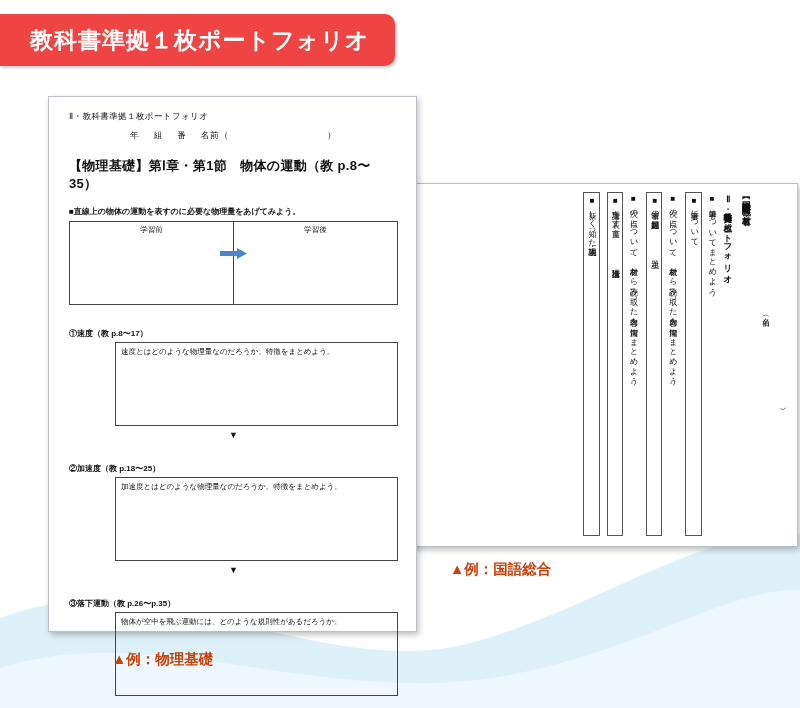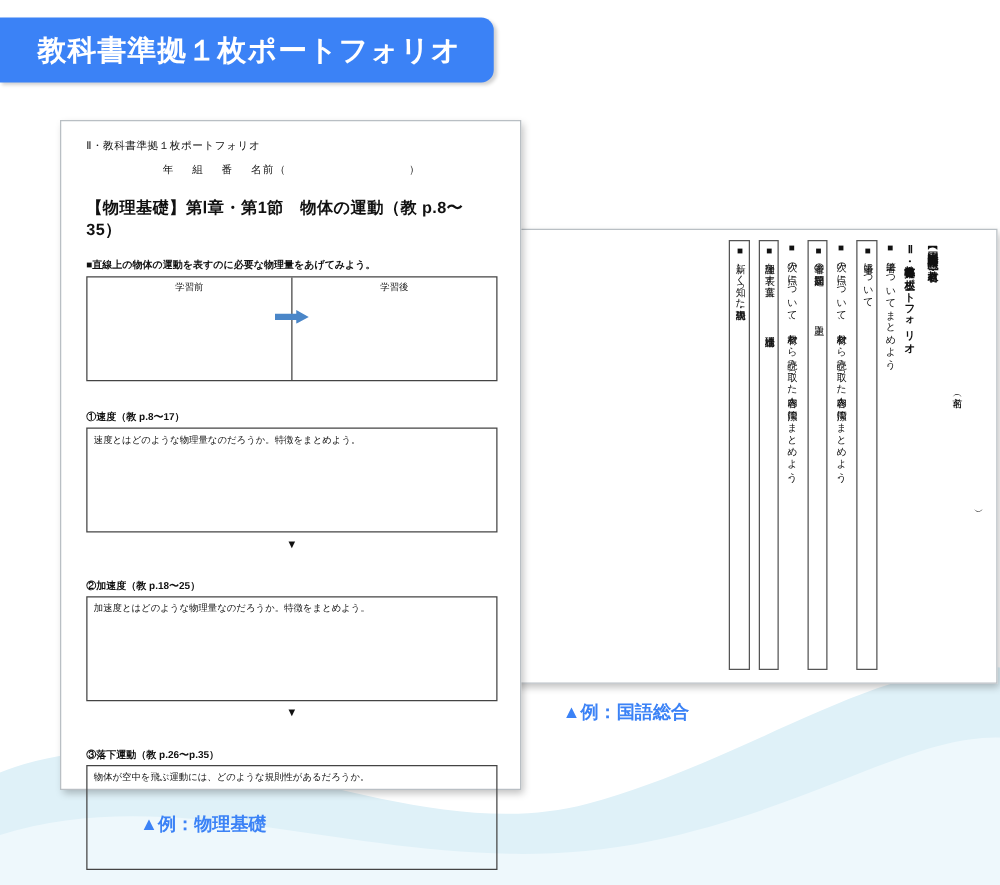--- a/index.html
+++ b/index.html
@@ -24,21 +24,21 @@
     overflow: hidden;
     z-index: 0;
   }
 
   
   .banner {
     position: absolute;
     left: 0;
     top: 14px;
     height: 52px;
-    background: #3b82f6;
+    background: #ef4444;
     color: #ffffff;
     display: flex;
     align-items: center;
     padding: 0 26px 0 30px;
     z-index: 5;
     border-top-right-radius: 10px;
     border-bottom-right-radius: 10px;
     box-shadow: 2px 2px 3px rgba(0,0,0,0.18);
   }
   .banner-title {
@@ -203,36 +203,37 @@
     font-size: 8px;
     font-weight: bold;
   }
   .answer-box {
     margin-top: 3px;
     border: 1px solid #444;
     height: 60px;
     padding: 4px 5px;
     font-size: 7.5px;
     line-height: 1.4;
+    margin-left: 46px;
   }
   .answer-box.tall { height: 74px; }
   .down-arrow {
     text-align: center;
     font-size: 9px;
     line-height: 9px;
     margin-top: 5px;
     color: #111;
   }
 
   
   .caption {
     position: absolute;
     font-size: 14.5px;
     font-weight: bold;
-    color: #3b82f6;
+    color: #c2410c;
     z-index: 6;
     white-space: nowrap;
     padding-left: 30px;
   }
   .caption-physics { left: 82px; top: 650px; }
   .caption-japanese { left: 420px; top: 560px; }
 </style>
 </head>
 <body>
 

